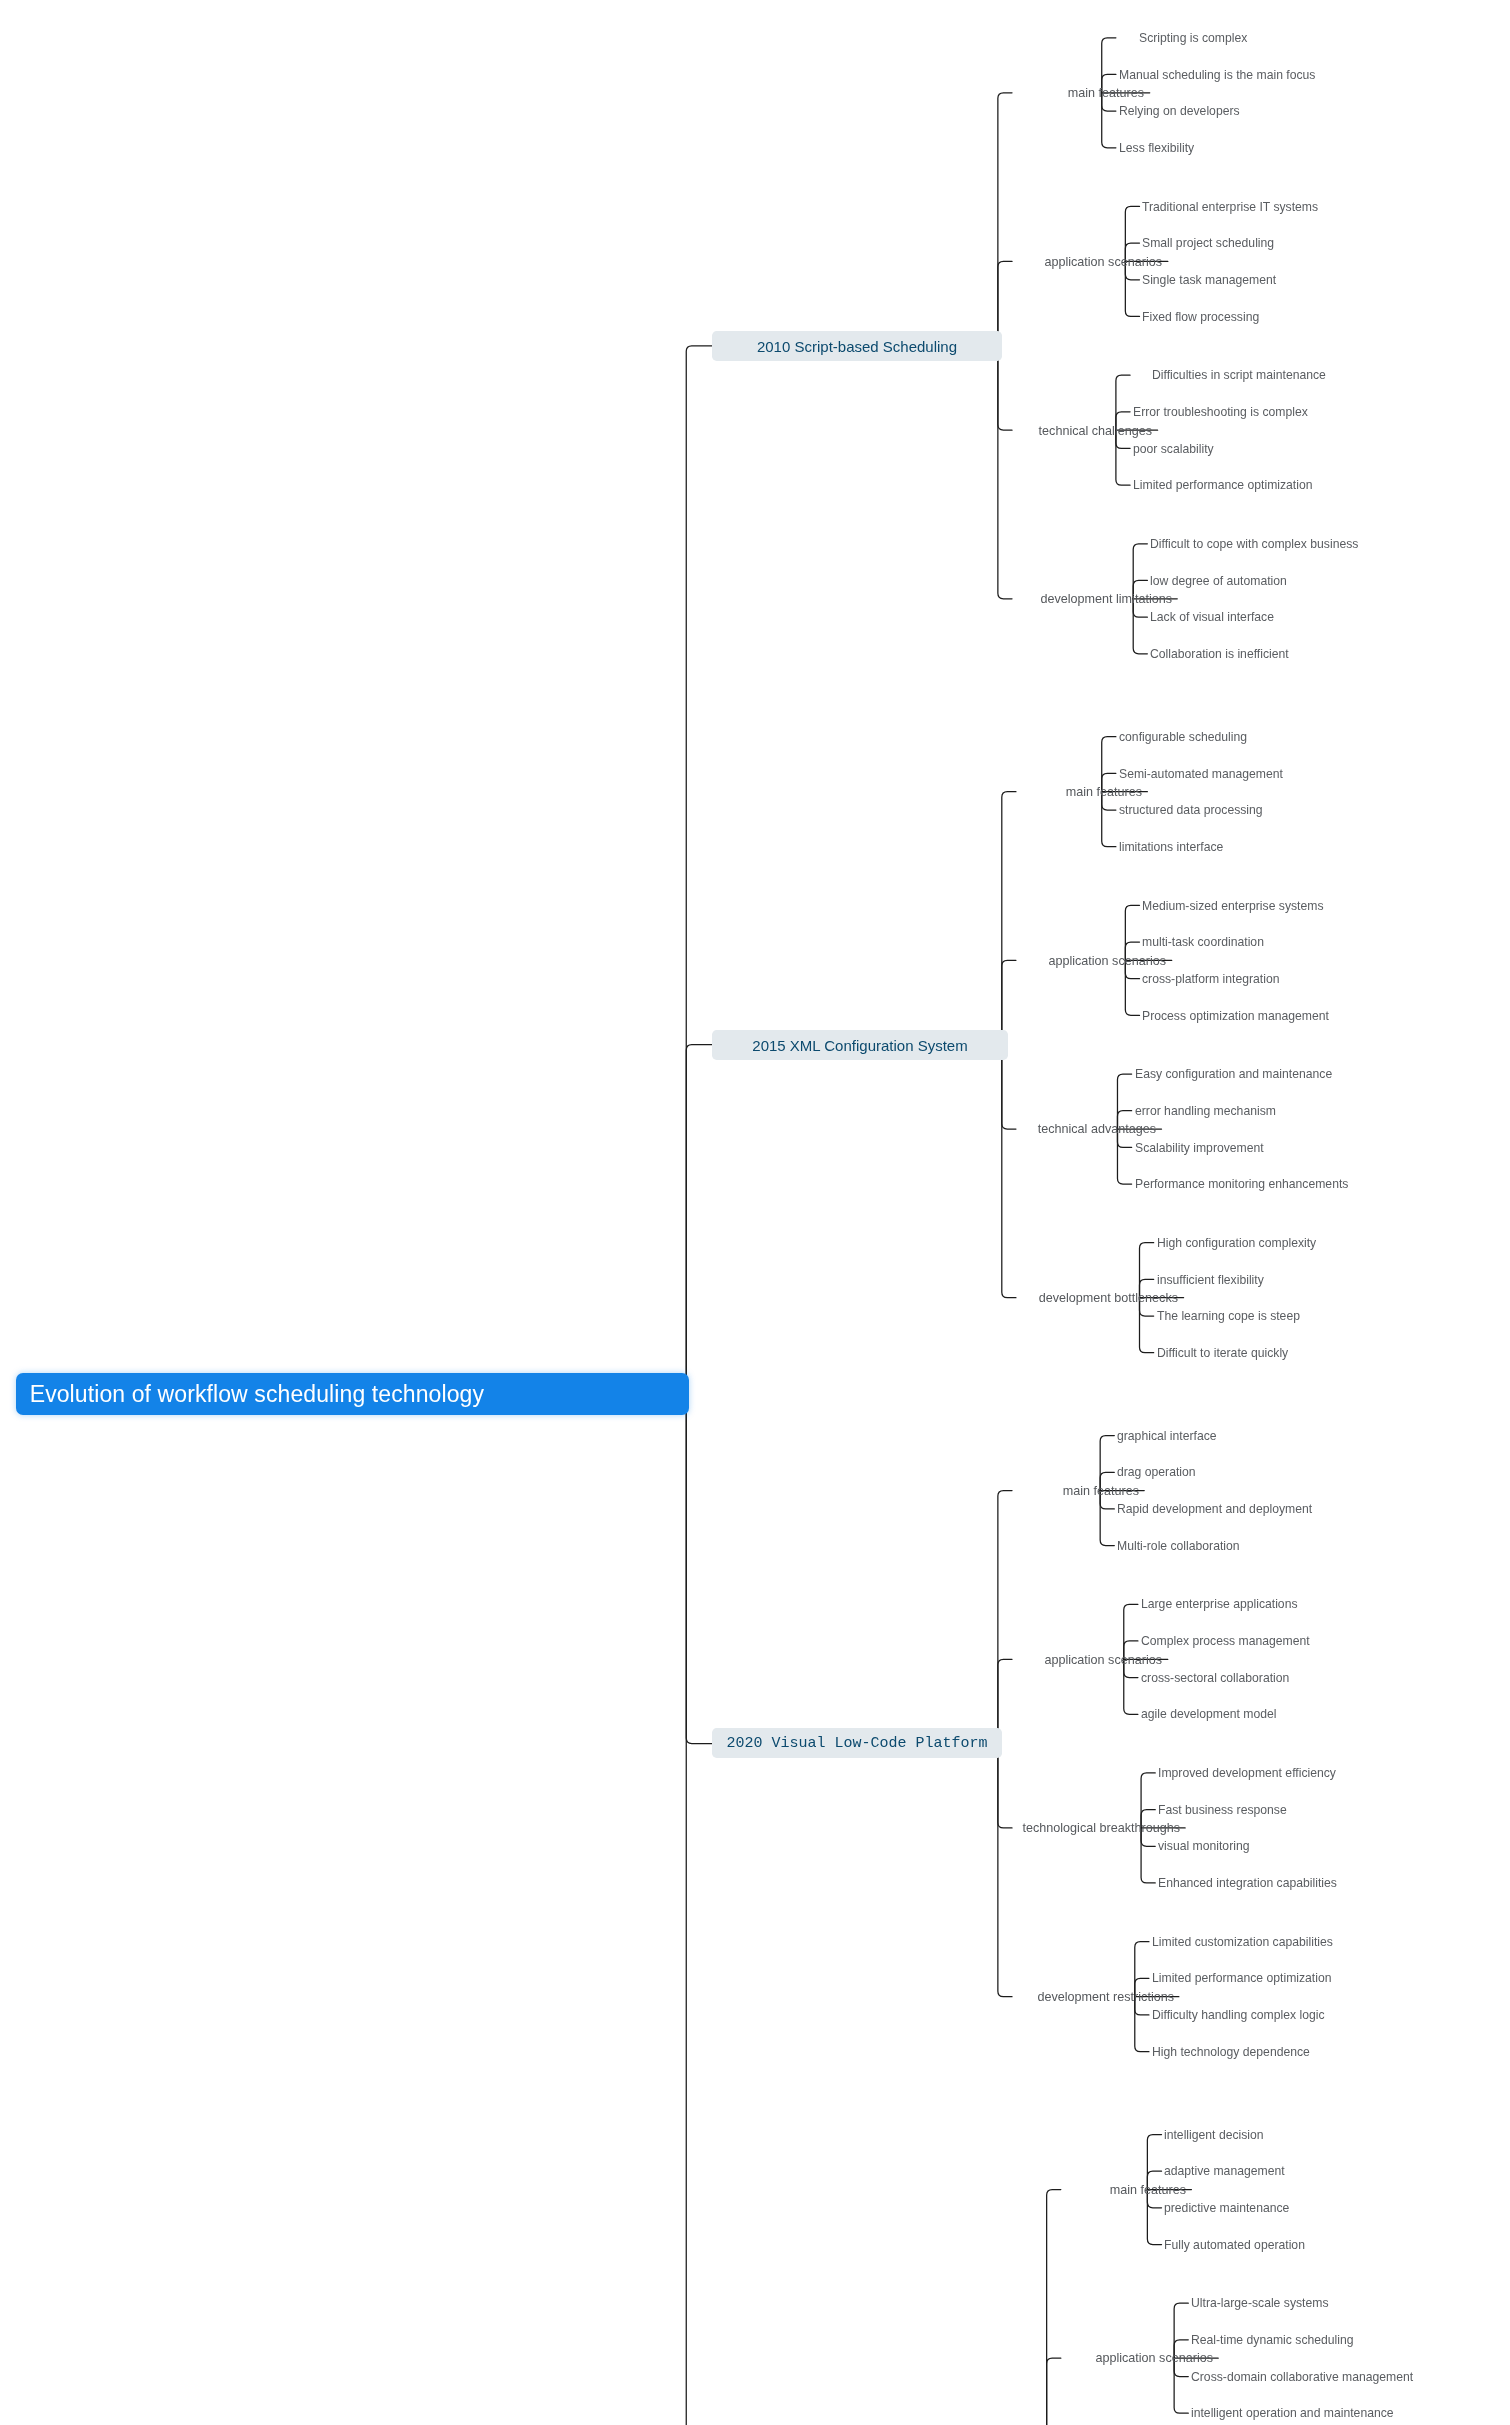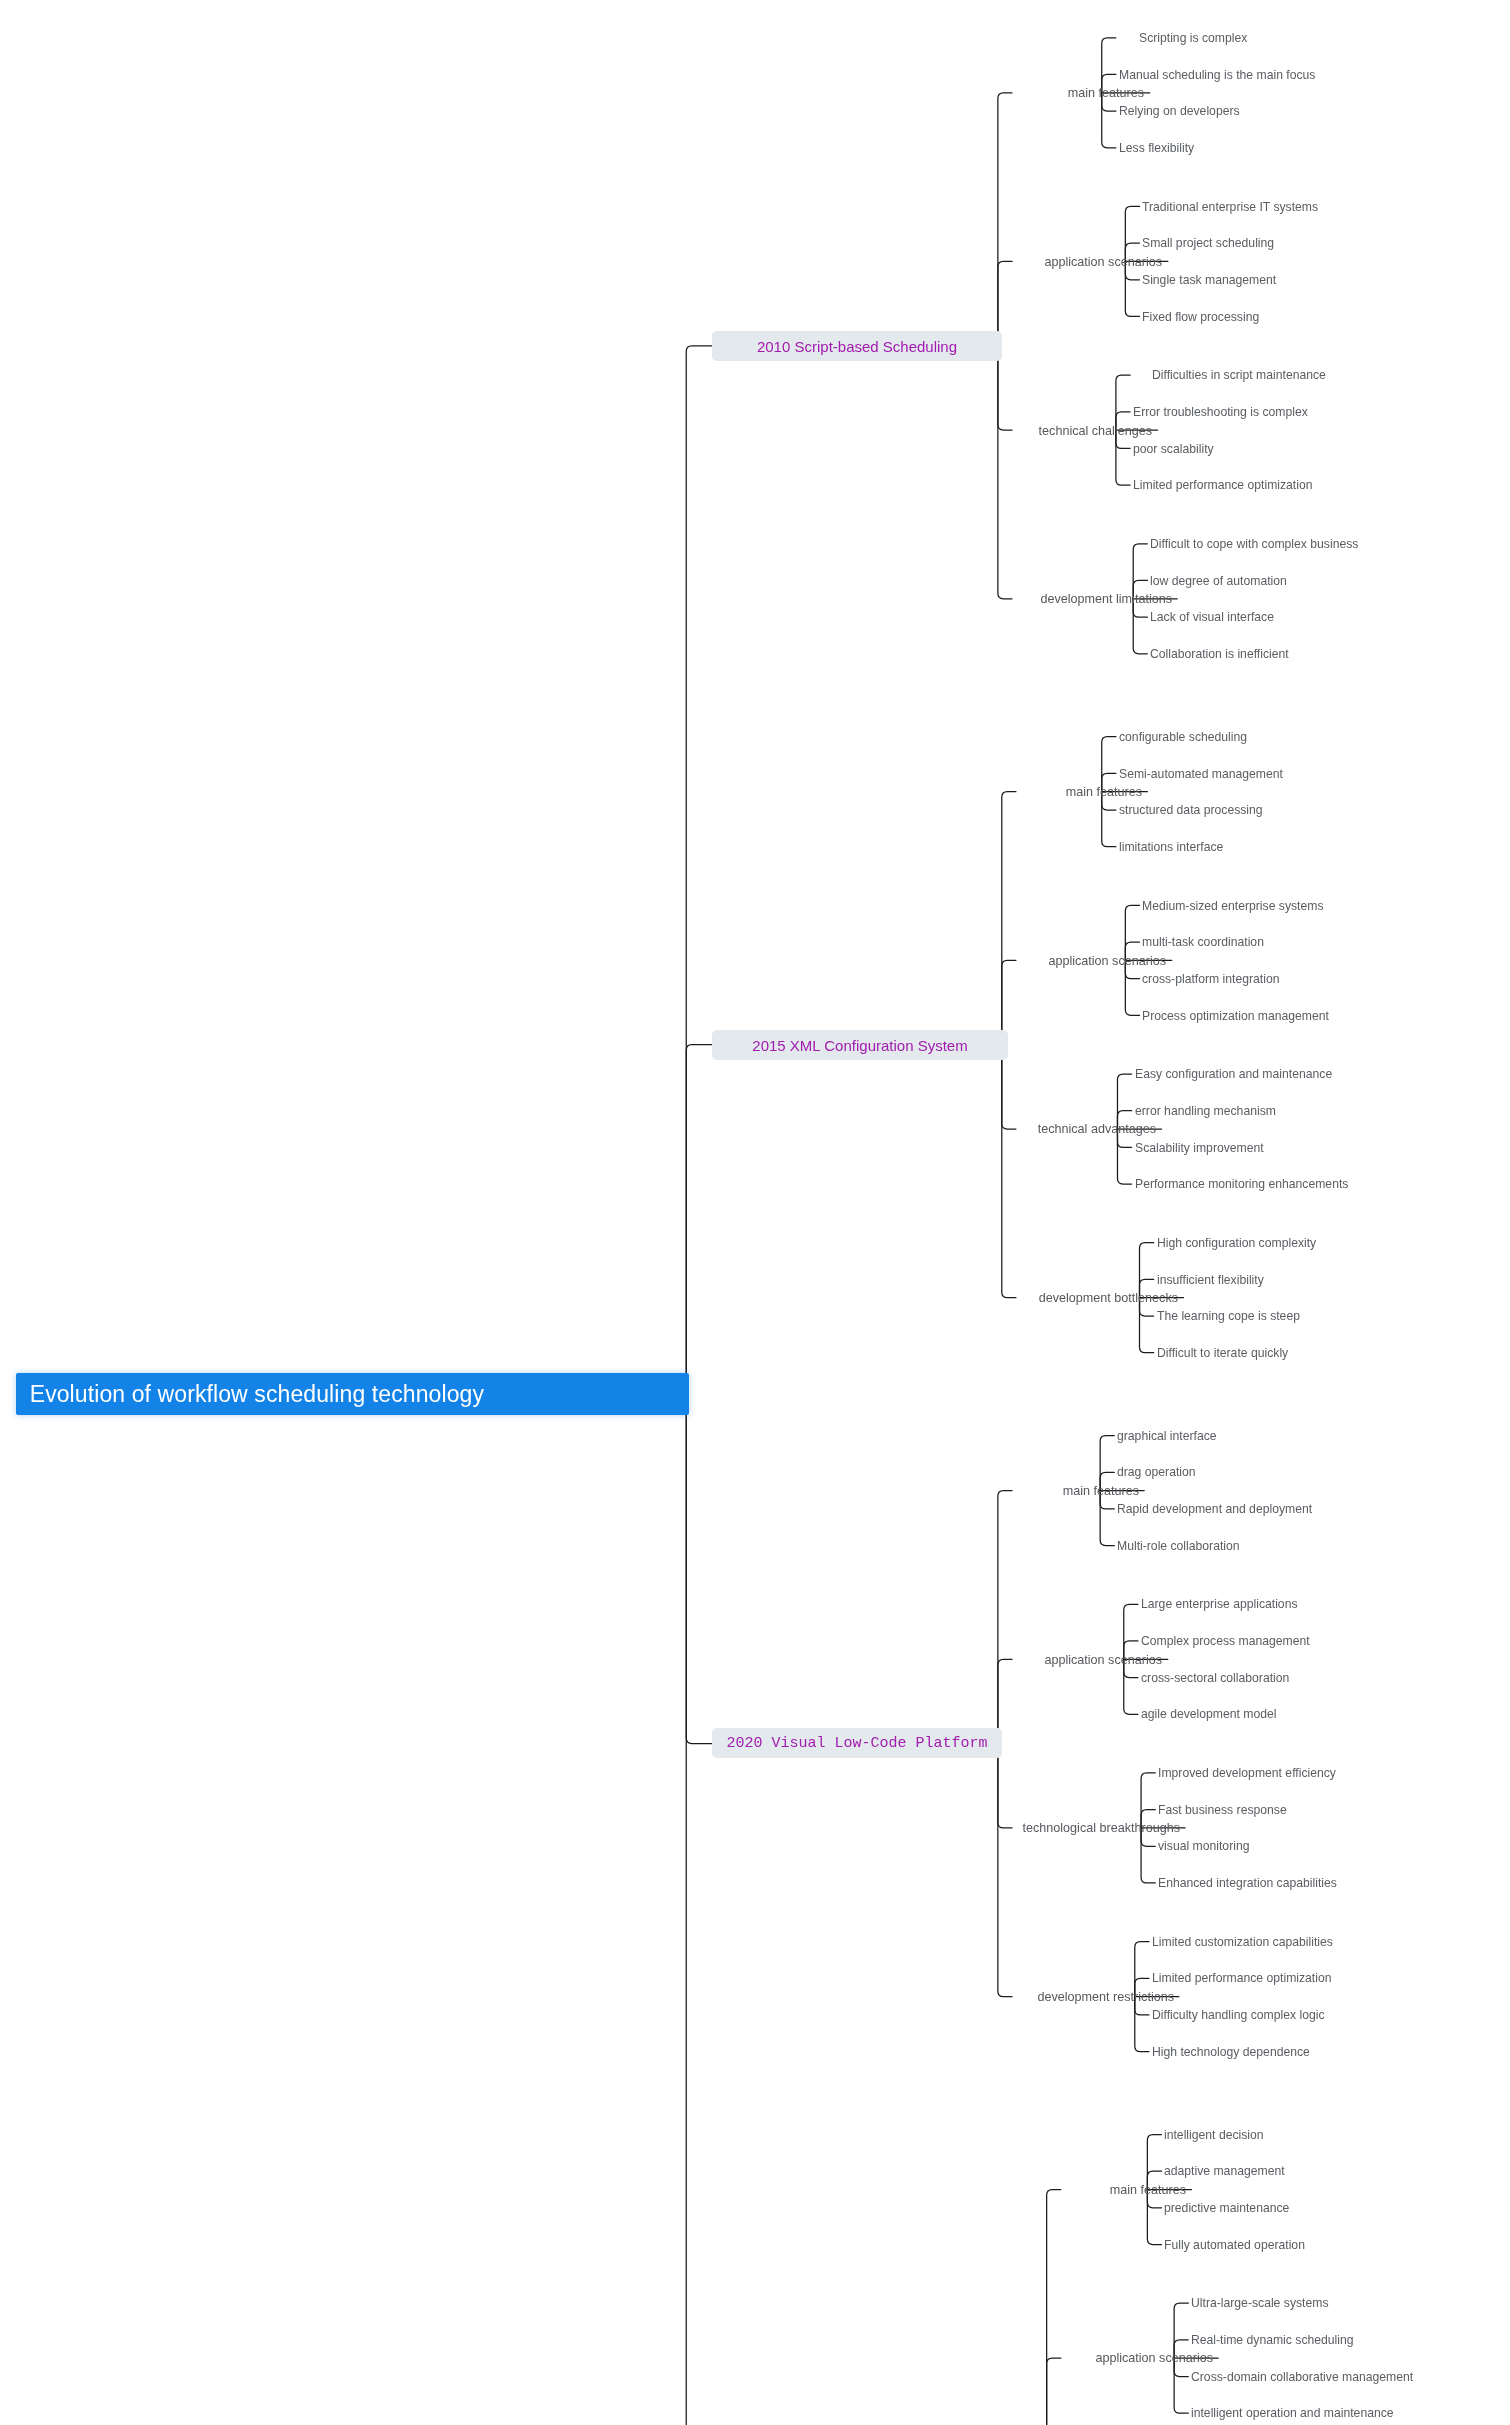--- a/index.html
+++ b/index.html
@@ -1,27 +1,27 @@
 <!DOCTYPE html>
 <html style="font-size:12.6px"><head>
 <meta charset="utf-8">
 <style>
   html,body{margin:0;padding:0;background:#ffffff;}
   body{font-family:"Liberation Sans","DejaVu Sans",sans-serif;}
   #canvas{position:relative;width:1511px;height:2426px;background:#ffffff;overflow:hidden;}
   svg.links{position:absolute;left:0;top:0;width:1511px;height:2426px;pointer-events:none;}
   .node{position:absolute;white-space:nowrap;}
   .root-node{
-    background:#1383e8;color:#ffffff;border-radius:2px;
+    background:#1383e8;color:#ffffff;border-radius:7px;
     font-size:23px;font-weight:400;letter-spacing:0.1px;
     display:flex;align-items:center;padding:0 14px;
     box-shadow:0 0 6.3px rgba(19,131,232,.35);
   }
   .branch-node{
-    background:#e3e9ed;color:#a21caf;border-radius:4.7px;
+    background:#e3e9ed;color:#0c4a6e;border-radius:4.7px;
     font-size:15px;display:flex;align-items:center;
     justify-content:center;padding:0 11px;
   }
   .cat-node{
     color:#55585c;font-size:12.6px;display:flex;align-items:center;
   }
   .cat-node.ralign{justify-content:flex-end;}
   .leaf-node{
     color:#5a5d61;font-size:12.2px;display:flex;align-items:center;
   }

